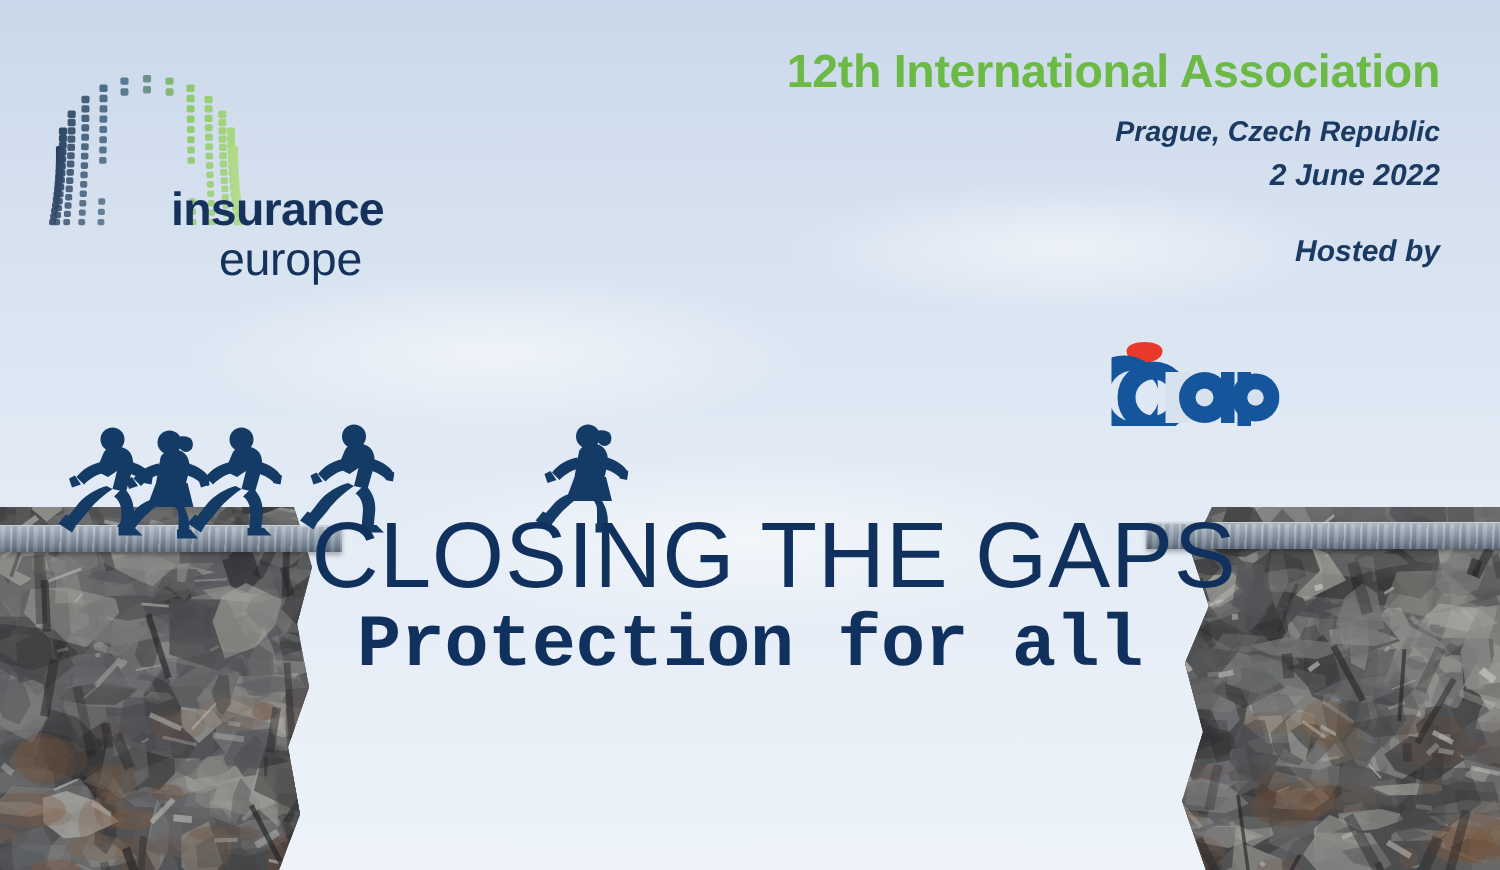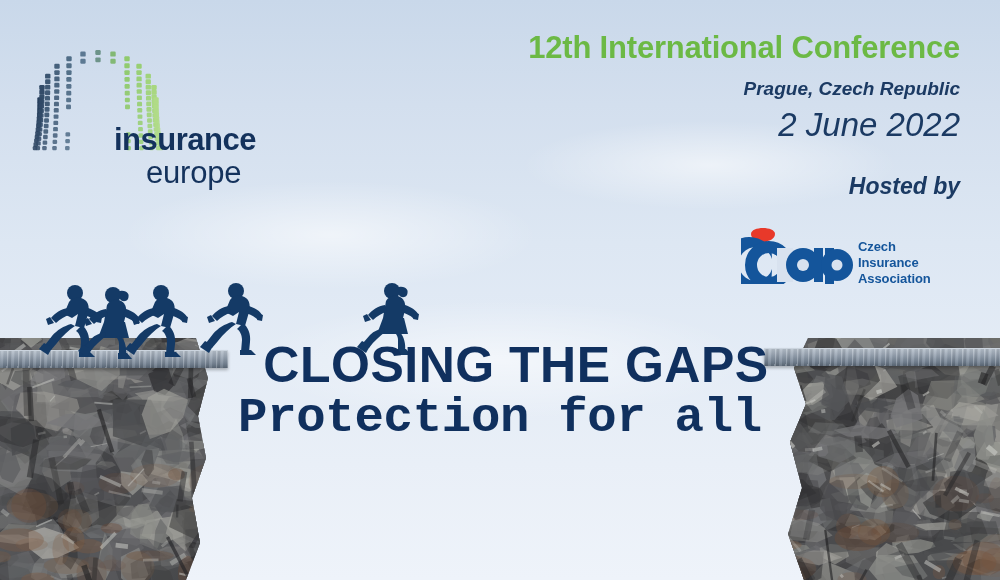--- a/index.html
+++ b/index.html
@@ -83,29 +83,29 @@
   }
   #conf-location {
     font-size: 19px;
     font-weight: bold;
     font-style: italic;
     color: #1b3a63;
     margin-top: 12px;
     line-height: 1.2;
   }
   #conf-date {
-    font-size: 33px;
-    font-weight: normal;
+    font-size: 20px;
+    font-weight: bold;
     font-style: italic;
     color: #1b3a63;
     margin-top: 5px;
     line-height: 1.2;
   }
   #hosted-by {
-    font-size: 23px;
+    font-size: 20px;
     font-weight: bold;
     font-style: italic;
     color: #1b3a63;
     margin-top: 28px;
   }
 
   
   #cap-logo {
     position: absolute;
     right: 33px;
@@ -167,22 +167,22 @@
   
   #headline {
     position: absolute;
     left: 0;
     right: 0;
     top: 340px;
     text-align: center;
     pointer-events: none;
   }
   #headline-main {
-    font-size: 50px;
-    font-weight: bold;
+    font-size: 62px;
+    font-weight: normal;
     color: #10305e;
     letter-spacing: 0.5px;
     line-height: 1.0;
     padding-left: 32px;
   }
   #headline-sub {
     font-size: 49px;
     font-weight: bold;
     color: #10305e;
     letter-spacing: -0.3px;
@@ -348,21 +348,21 @@
           <rect x="126.75" y="118.00" width="4.50" height="4.14" rx="1.2" fill="rgb(176,219,135)" opacity="0.84"></rect>
         </g>
     </svg>
     <div id="ie-wordmark">
       <div class="ie-line1">insurance</div>
       <div class="ie-line2">europe</div>
     </div>
   </div>
 
   <div id="header-text">
-    <div id="conf-title">12th International Conference</div>
+    <div id="conf-title">12th International Association</div>
     <div id="conf-location">Prague, Czech Republic</div>
     <div id="conf-date">2 June 2022</div>
     <div id="hosted-by">Hosted by</div>
   </div>
 
   <div id="cap-logo">
     <svg id="cap-mark" viewBox="0 0 112 62">
 
       <path d="M10 12 C10 4, 34 4, 34 12 C34 22, 10 22, 10 12 Z" fill="#e8392a"></path>
       <path d="M16 17 L22 25 L28 17 Z" fill="#e8392a"></path>
@@ -372,25 +372,20 @@
       <rect x="36" y="26" width="16" height="34" fill="#d8e2ef"></rect>
 
       <circle cx="62" cy="43" r="17" fill="#14559b"></circle>
       <circle cx="62" cy="43" r="6" fill="#d8e2ef"></circle>
       <rect x="73" y="26" width="9" height="34" fill="#14559b"></rect>
 
       <rect x="84" y="26" width="9" height="36" fill="#14559b"></rect>
       <circle cx="96" cy="43" r="16" fill="#14559b"></circle>
       <circle cx="96" cy="43" r="5.5" fill="#d8e2ef"></circle>
     </svg>
-    <div id="cap-sub">
-      <div>Czech</div>
-      <div>Insurance</div>
-      <div>Association</div>
-    </div>
   </div>
 
   <div id="cliff-left" class="cliff">
     <svg class="rock-body" viewBox="0 0 224 242" preserveAspectRatio="none">
       <defs>
         <clipPath id="clipL">
           <path d="M0 0 H196 L208 40 L198 78 L206 120 L192 160 L200 205 L186 242 H0 Z"></path>
         </clipPath>
         <linearGradient id="rockGradL" x1="0" y1="0" x2="1" y2="1">
           <stop offset="0%" stop-color="#6e6f6d"></stop>

